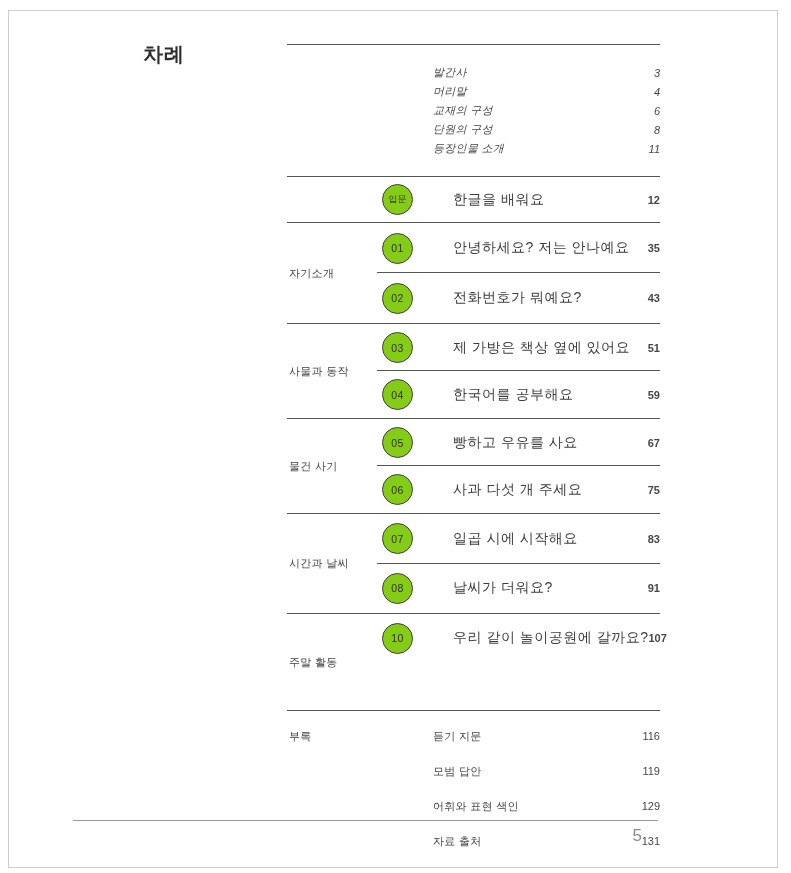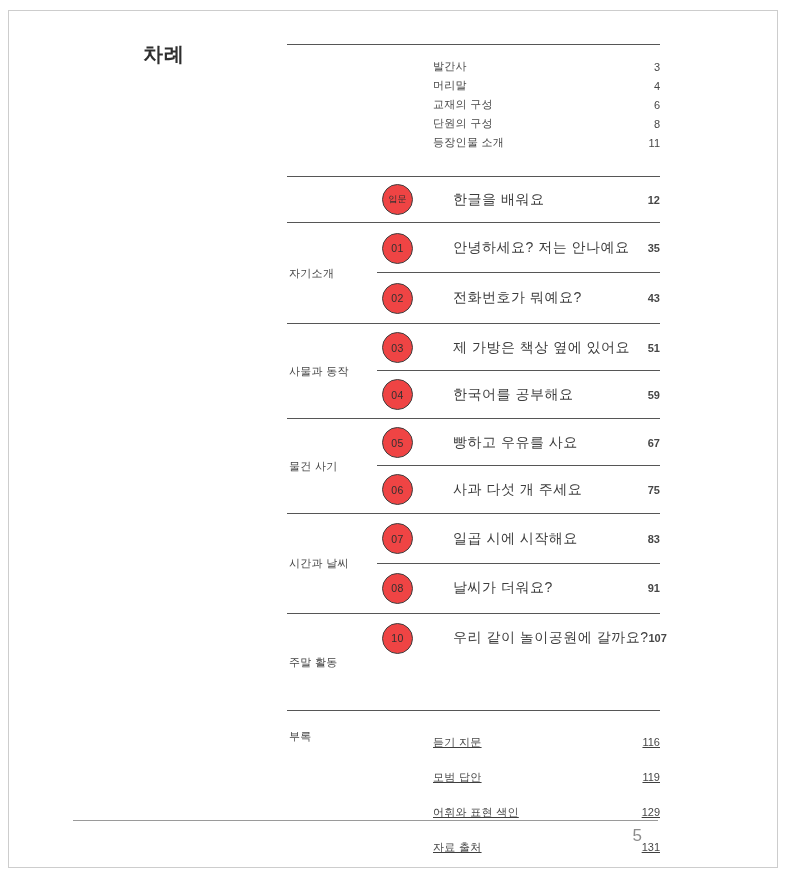--- a/index.html
+++ b/index.html
@@ -19,21 +19,21 @@
   }
   .doc-title {
     position:absolute; left:143px; top:41px;
     font-size:20px; font-weight:700; color:#2e2e2e;
     letter-spacing:1px;
   }
   .toc { position:absolute; left:287px; top:44px; width:373px; }
   .block { position:relative; border-top:1px solid #565656; }
 
   
-  .front-block { height:132px; padding-top:12px; }
+  .front-block { height:132px; padding-top:18px;font-style:italic; }
   .item-row { display:flex; align-items:center; height:19px; }
   .item-label { margin-left:146px; font-size:11px; letter-spacing:0.3px; color:#474747; }
   .item-page { margin-left:auto; font-size:11px; color:#474747; }
 
   
   .unit-row { position:relative; display:flex; align-items:center; padding-left:95px; }
   .intro-block { height:46px; }
   .intro-block .unit-row { height:45px; }
   .sec .unit-row { height:50%; }
   .h101 { height:101px; } .h95 { height:95px; } .h100 { height:100px; } .h97 { height:97px; }
@@ -44,29 +44,29 @@
   .section-label {
     position:absolute; left:2px; top:0; height:100%;
     display:flex; align-items:center;
     font-size:11px; letter-spacing:0.3px; color:#454545;
   }
   .badge {
     width:31px; height:31px; flex-shrink:0;
     border:1.5px solid #3f3f3f; border-radius:50%;
     display:flex; align-items:center; justify-content:center;
     font-size:10.5px; letter-spacing:0.5px; color:#303030;
-    background:#ef4444;
+    background:#84cc16;
     text-align:center;
   }
   .badge-sm { font-size:9px; letter-spacing:0; }
   .unit-title { margin-left:40px; font-size:14px; letter-spacing:0.5px; color:#3c3c3c; white-space:nowrap; }
   .unit-page { margin-left:auto; font-size:11px; color:#474747;font-weight:bold; }
 
   
-  .appendix-block { height:108px; padding-top:6px;text-decoration:underline; }
+  .appendix-block { height:108px; padding-top:0; }
   .appendix-block .item-row { height:20px;margin-top:15px; }
   .appendix-label {
     position:absolute; left:2px; top:15px; height:20px;
     display:flex; align-items:center;
     font-size:11px; letter-spacing:0.3px; color:#454545;
   }
 
   .bottom-rule { position:absolute; left:73px; top:820px; width:585px; border-top:1px solid #9a9a9a; }
   .folio { position:absolute; left:610px; top:826px; width:32px; text-align:right; font-size:17px; color:#8c8c8c; }
 </style>

